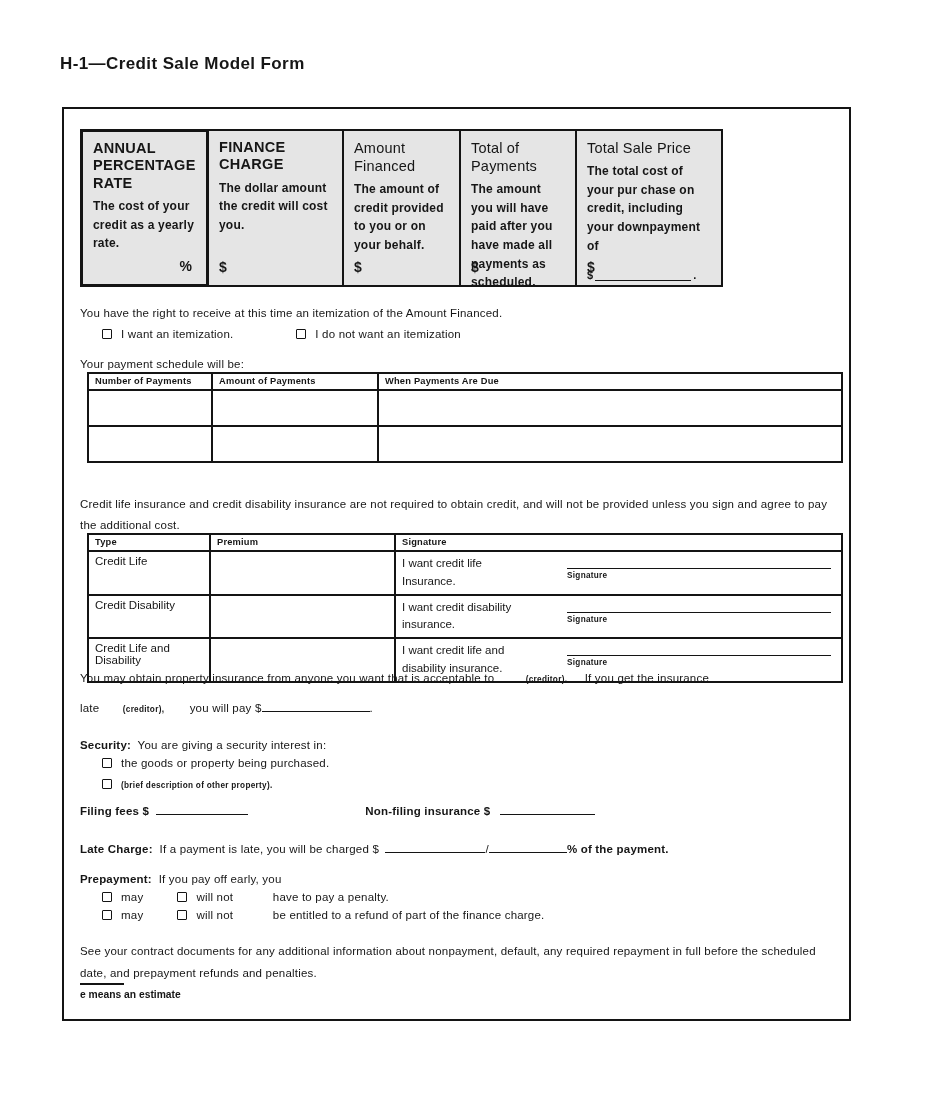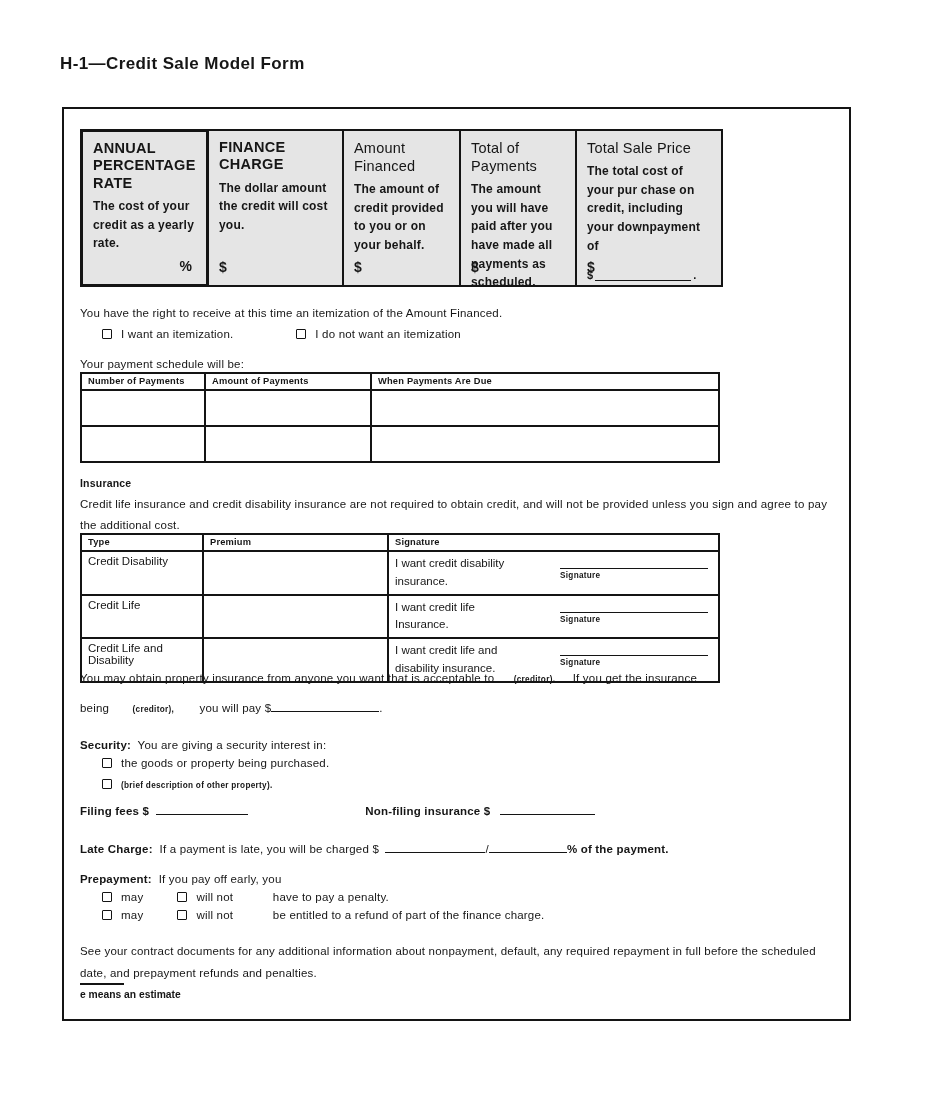--- a/index.html
+++ b/index.html
@@ -40,21 +40,21 @@
   .tiny { font-size:8.2px; font-weight:700; letter-spacing:.3px; }
 
   
   .cb {
     display:inline-block; width:10px; height:10px;
     border:1.7px solid #141414; border-radius:1px;
     vertical-align:-1px; margin-right:9px;
   }
 
   
-  table { border-collapse:collapse; width:640px; table-layout:fixed; }
+  table { border-collapse:collapse; width:756px; table-layout:fixed;margin-left:7px; }
   th, td { border:2px solid #141414; vertical-align:top; }
   th { font-size:9.3px; font-weight:700; text-align:left; padding:2px 6px 3px 6px; letter-spacing:.2px; }
   .pay-table td { height:36px; }
   .ins-table td { font-size:11.5px; padding:3px 6px; }
   .sig-cell { display:flex; align-items:flex-start; }
   .sig-stmt { width:165px; line-height:1.55; }
   .sig-area { flex:1; padding-top:13px; padding-right:4px; }
   .sig-rule { border-bottom:1.8px solid #141414; height:1px; width:100%; }
   .sig-label { font-size:8.2px; font-weight:700; margin-top:2px; letter-spacing:.3px; }
   .footer-rule { border-top:2px solid #141414; width:44px; }
@@ -125,93 +125,92 @@
       <td></td>
     </tr>
     <tr>
       <td></td>
       <td></td>
       <td></td>
     </tr>
   </tbody>
     </table>
 
-  <div class="abs body-txt bold" style="top:368px; font-size:10.5px;">Insurance</div>
   <div class="abs body-txt" style="top:385px; line-height:1.85;">Credit life insurance and credit disability insurance are not required to obtain credit, and will not be provided unless you sign and agree to pay the additional cost.</div>
 
   <table class="abs ins-table" style="top:424px;">
     <colgroup>
         <col style="width:122px;">
         <col style="width:185px;">
         <col>
       </colgroup>
     <tbody>
         <tr>
       <th>Type</th>
       <th>Premium</th>
       <th>Signature</th>
     </tr>
     <tr>
+      <td>Credit Life</td>
+      <td></td>
+      <td>
+        <div class="sig-cell">
+          <div class="sig-stmt">
+            <div>I want credit life</div>
+            <div>Insurance.</div>
+          </div>
+          <div class="sig-area">
+            <div class="sig-rule"></div>
+            <div class="sig-label">Signature</div>
+          </div>
+        </div>
+      </td>
+    </tr>
+    <tr>
       <td>Credit Disability</td>
       <td></td>
       <td>
         <div class="sig-cell">
           <div class="sig-stmt">
             <div>I want credit disability</div>
             <div>insurance.</div>
           </div>
           <div class="sig-area">
             <div class="sig-rule"></div>
             <div class="sig-label">Signature</div>
           </div>
         </div>
       </td>
     </tr>
     <tr>
-      <td>Credit Life</td>
-      <td></td>
-      <td>
-        <div class="sig-cell">
-          <div class="sig-stmt">
-            <div>I want credit life</div>
-            <div>Insurance.</div>
-          </div>
-          <div class="sig-area">
-            <div class="sig-rule"></div>
-            <div class="sig-label">Signature</div>
-          </div>
-        </div>
-      </td>
-    </tr>
-    <tr>
       <td>Credit Life and Disability</td>
       <td></td>
       <td>
         <div class="sig-cell">
           <div class="sig-stmt">
             <div>I want credit life and</div>
             <div>disability insurance.</div>
           </div>
           <div class="sig-area">
             <div class="sig-rule"></div>
             <div class="sig-label">Signature</div>
           </div>
         </div>
       </td>
     </tr>
   </tbody>
     </table>
 
   <div class="abs body-txt" style="top:563px;">
     <span>You may obtain property insurance from anyone you want that is acceptable to</span>
-    <span class="tiny" style="margin:0 14px 0 16px;">(creditor).</span>
+    <span class="tiny" style="margin:0 14px 0 28px;">(creditor).</span>
     <span>If you get the insurance</span>
   </div>
   <div class="abs body-txt" style="top:591px;">
-    <span>being</span>
+    <span>late</span>
     <span class="tiny" style="margin:0 22px 0 20px;">(creditor),</span>
     <span>you will pay $</span><span class="blank" style="width:108px;"></span><span>.</span>
   </div>
 
   <div class="abs body-txt" style="top:630px;">
     <span class="bold">Security:</span>&nbsp;
     <span>You are giving a security interest in:</span>
   </div>
   <div class="abs body-txt" style="top:648px; left:38px;">
     <span class="cb"></span><span>the goods or property being purchased.</span>

